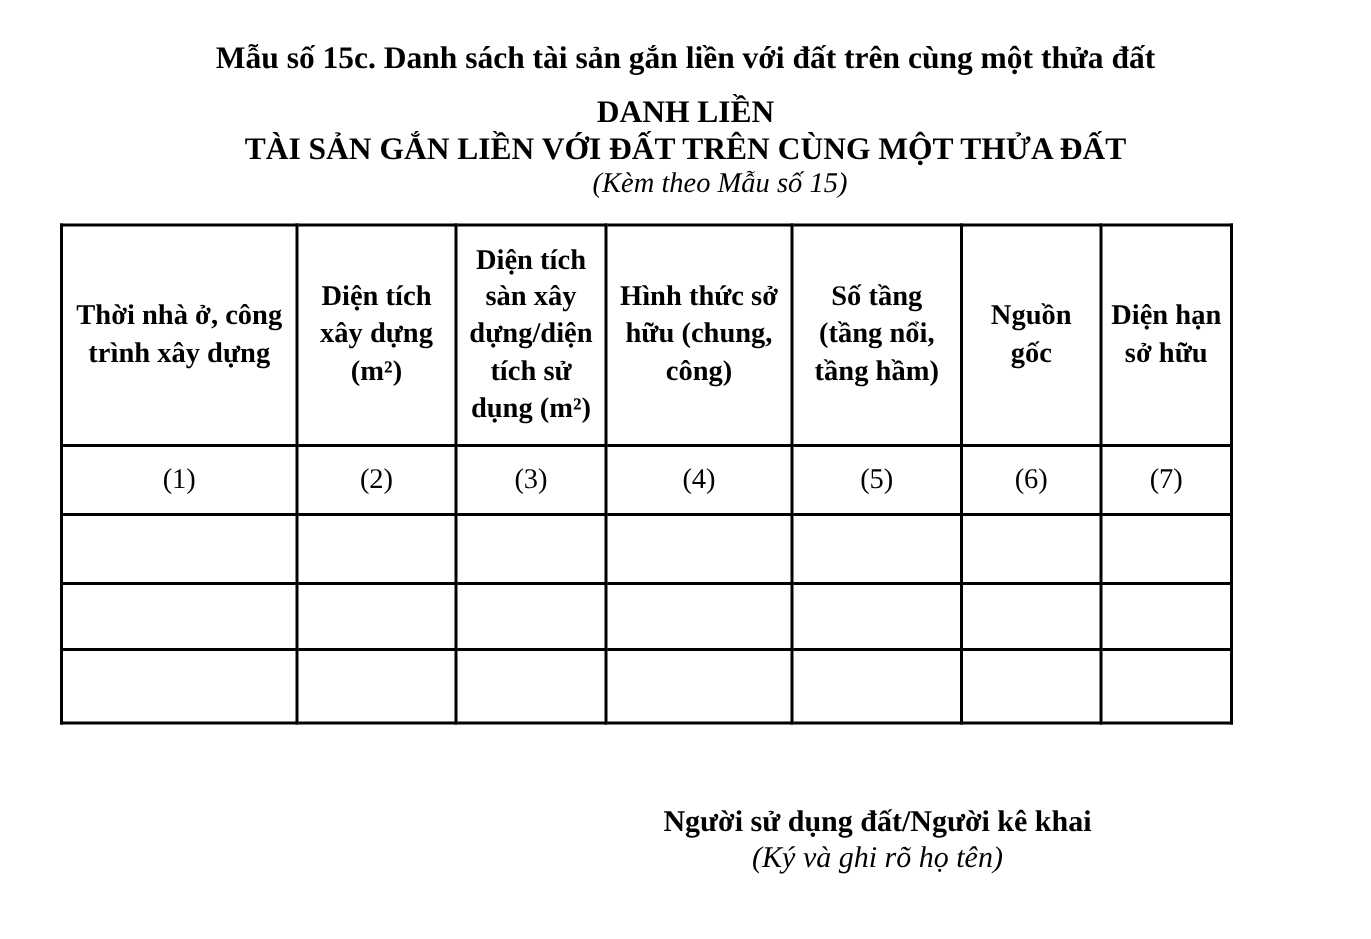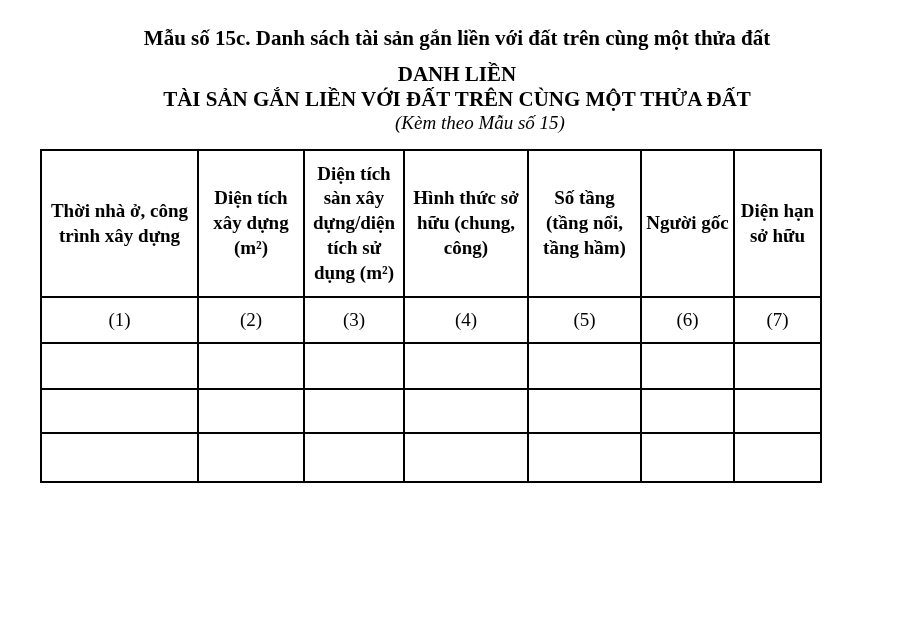--- a/index.html
+++ b/index.html
@@ -67,21 +67,21 @@
       <col style="width:93px">
       <col style="width:87px">
     </colgroup>
     <tbody>
       <tr class="header-row">
         <th>Thời nhà ở, công trình xây dựng</th>
         <th>Diện tích xây dựng (m²)</th>
         <th>Diện tích sàn xây dựng/diện tích sử dụng (m²)</th>
         <th>Hình thức sở hữu (chung, công)</th>
         <th>Số tầng (tầng nổi, tầng hầm)</th>
-        <th>Người gốc</th>
+        <th>Nguồn gốc</th>
         <th>Diện hạn sở hữu</th>
       </tr>
       <tr class="number-row">
         <td>(1)</td>
         <td>(2)</td>
         <td>(3)</td>
         <td>(4)</td>
         <td>(5)</td>
         <td>(6)</td>
         <td>(7)</td>
@@ -110,15 +110,17 @@
         <td></td>
         <td></td>
         <td></td>
         <td></td>
         <td></td>
       </tr>
     </tbody>
   </table>
 
   <div class="signature">
+    <div class="line bold">Người sử dụng đất/Người kê khai</div>
+    <div class="line italic">(Ký và ghi rõ họ tên)</div>
   </div>
 
 </div>
 
 </body></html>

